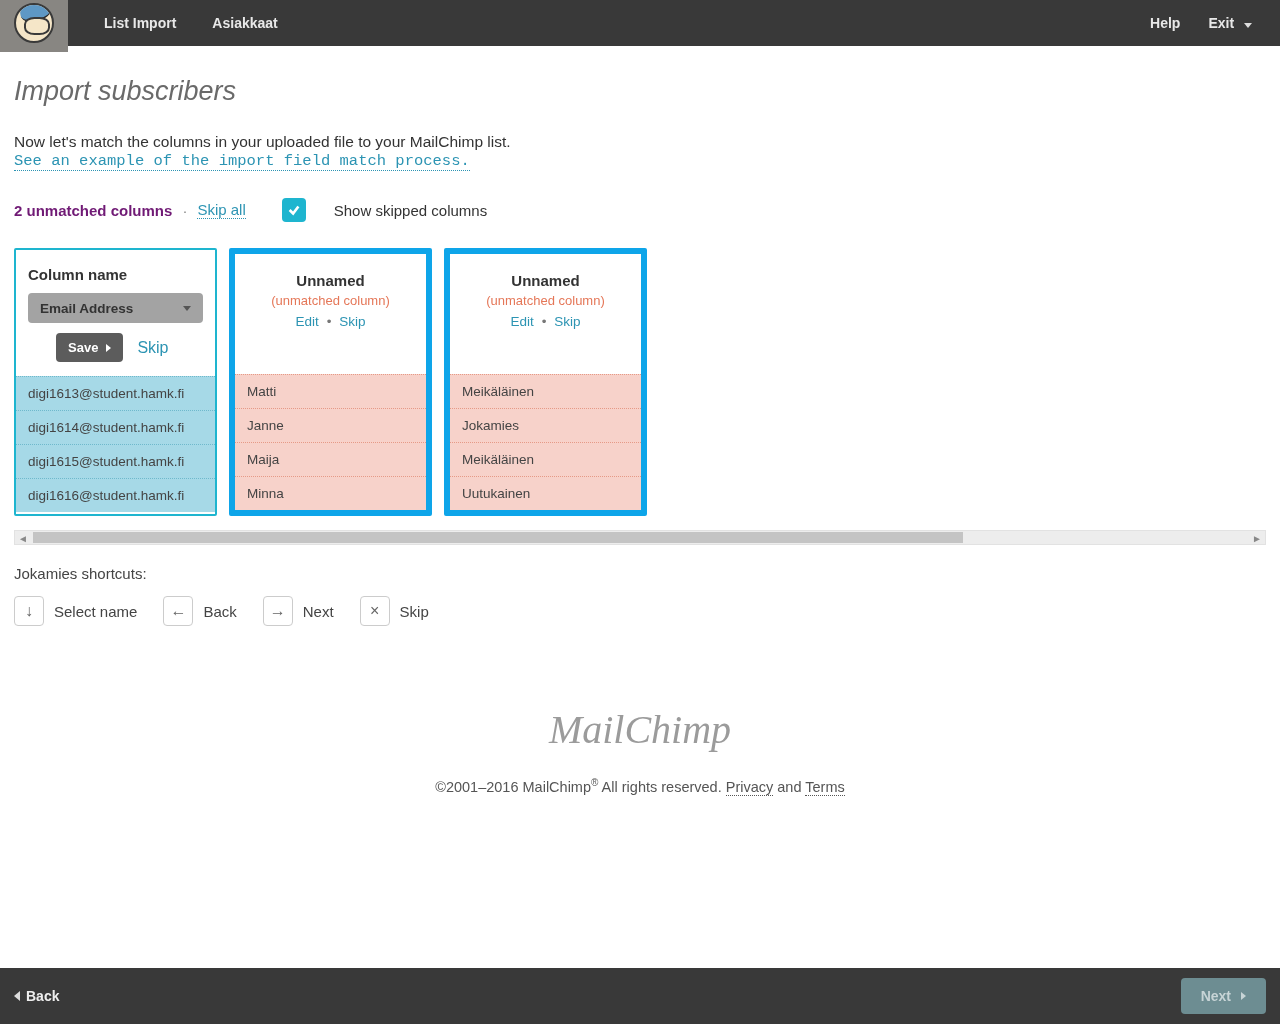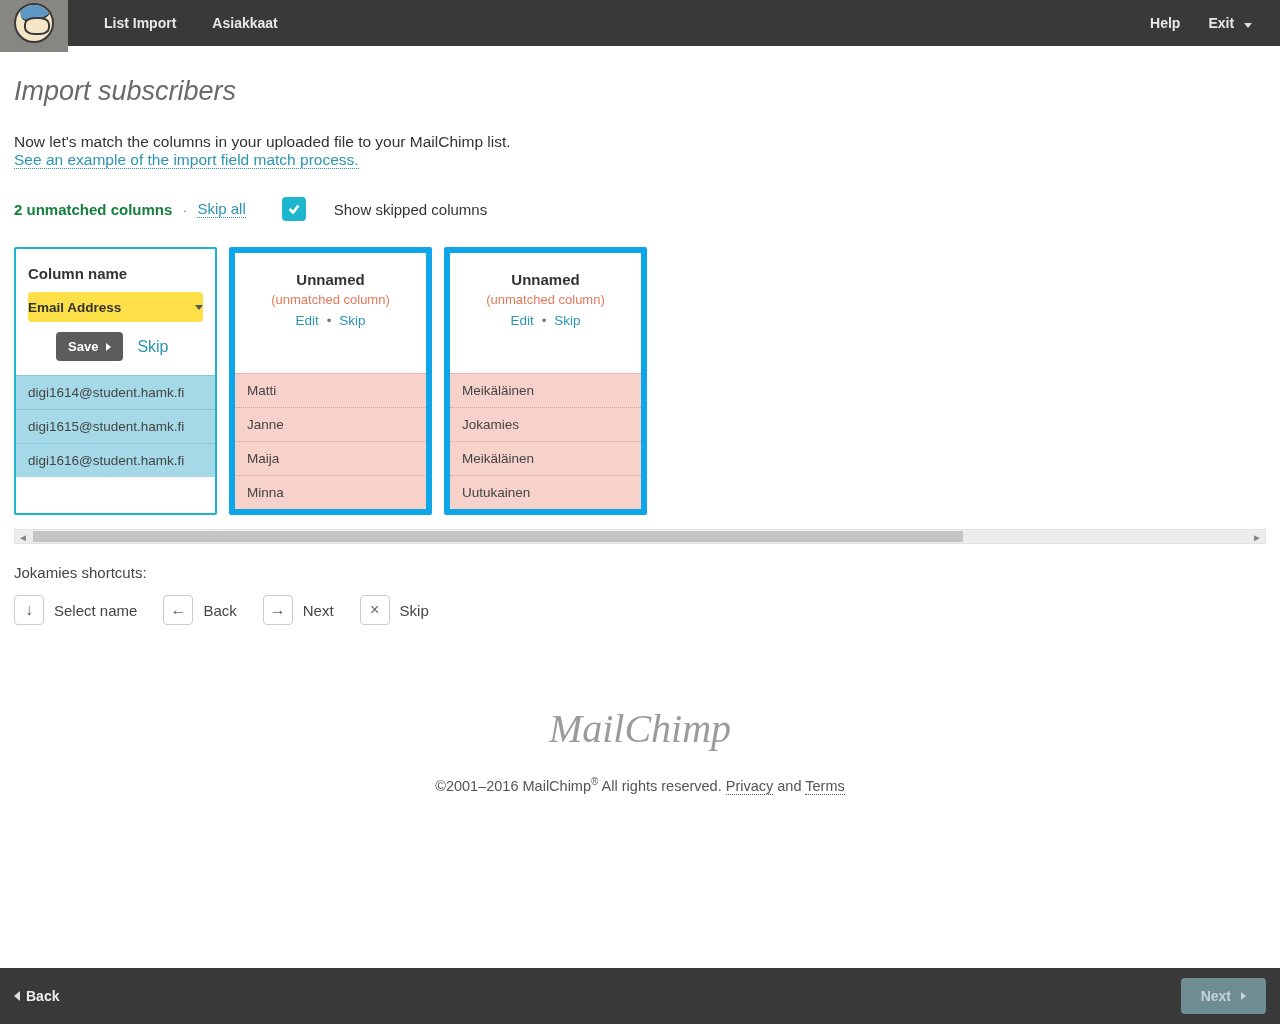--- a/index.html
+++ b/index.html
@@ -54,26 +54,26 @@
     border-left:4px solid transparent; border-right:4px solid transparent;
     border-top:5px solid #ddd;
   }
 
   
   .page { padding: 30px 14px 0 14px; }
   h1.page-title {
     font-style: italic; font-weight: 400; font-size: 27px; color:#6a6a6a;
   }
   .intro { margin-top: 26px; font-size:15.5px; color:#333; }
-  .intro a { font-size:15.5px; }
+  .intro a { font-size:15.5px;font-family:Liberation Mono, monospace; }
 
   .unmatched-row {
     margin-top: 28px; display:flex; align-items:center; gap:10px; font-size:15px;
   }
-  .unmatched-row .strong { font-weight:700; color:#15803d; }
+  .unmatched-row .strong { font-weight:700; color:#701a75; }
   .dot-sep { color:#888; }
   .checkbox {
     width:24px; height:24px; border-radius:4px; background:#1eb5cf;
     display:flex; align-items:center; justify-content:center; margin-left:26px;
     cursor:pointer;
   }
   .checkbox svg { width:14px; height:14px; stroke:#fff; stroke-width:3; fill:none; }
   .show-skipped-label { font-weight:400; color:#333; margin-left:18px; }
 
   
@@ -82,23 +82,23 @@
     width: 203px; border-radius:2px;
   }
   .col-card.matched { border:2px solid #1eb5cf; }
   .col-card.unmatched { border:6px solid #0ea5e9; }
 
   .col-header { min-height:120px; padding:14px 12px 14px 12px; background:#fff; }
   .col-header.matched { }
   .col-header .colname-label { font-weight:700; font-size:15px; color:#333; padding:2px 0 10px 0; }
 
   .select {
-    background:#fde047; border-radius:4px; height:30px;
+    background:#a3a3a3; border-radius:4px; height:30px;
     display:flex; align-items:center; justify-content:space-between;
-    padding:0 0; font-weight:700; font-size:13.5px; color:#333;
+    padding:0 12px; font-weight:700; font-size:13.5px; color:#333;
     cursor:pointer;
   }
   .select .caret { width:0;height:0;border-left:4px solid transparent;border-right:4px solid transparent;border-top:5px solid #555; }
 
   .save-row { display:flex; align-items:center; gap:14px; margin-top:10px;margin-left:28px; }
   .btn-save {
     background:#5c5c5c; color:#fff; font-weight:700; font-size:13px;
     border:none; border-radius:4px; padding:7px 12px; display:flex; gap:8px; align-items:center;
     cursor:pointer;
   }
@@ -212,20 +212,21 @@
         </div>
         <div class="save-row">
           <button class="btn-save">
             <span>Save</span>
             <span class="chev-right"></span>
           </button>
           <a href="#">Skip</a>
         </div>
       </div>
       <div class="col-body matched">
+        <div class="cell">digi1613@student.hamk.fi</div>
         <div class="cell">digi1614@student.hamk.fi</div>
         <div class="cell">digi1615@student.hamk.fi</div>
         <div class="cell">digi1616@student.hamk.fi</div>
       </div>
     </div>
 
     <div class="col-card unmatched">
       <div class="col-header unmatched-head">
         <div class="unmatched-title">Unnamed</div>
         <div class="unmatched-sub">(unmatched column)</div>

